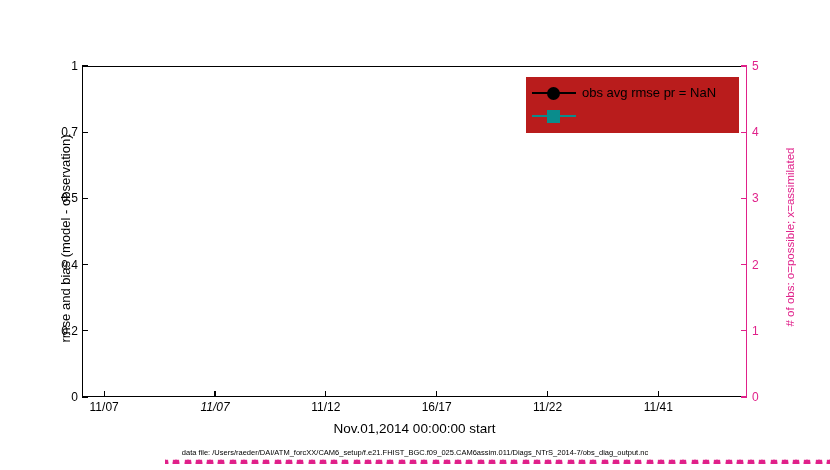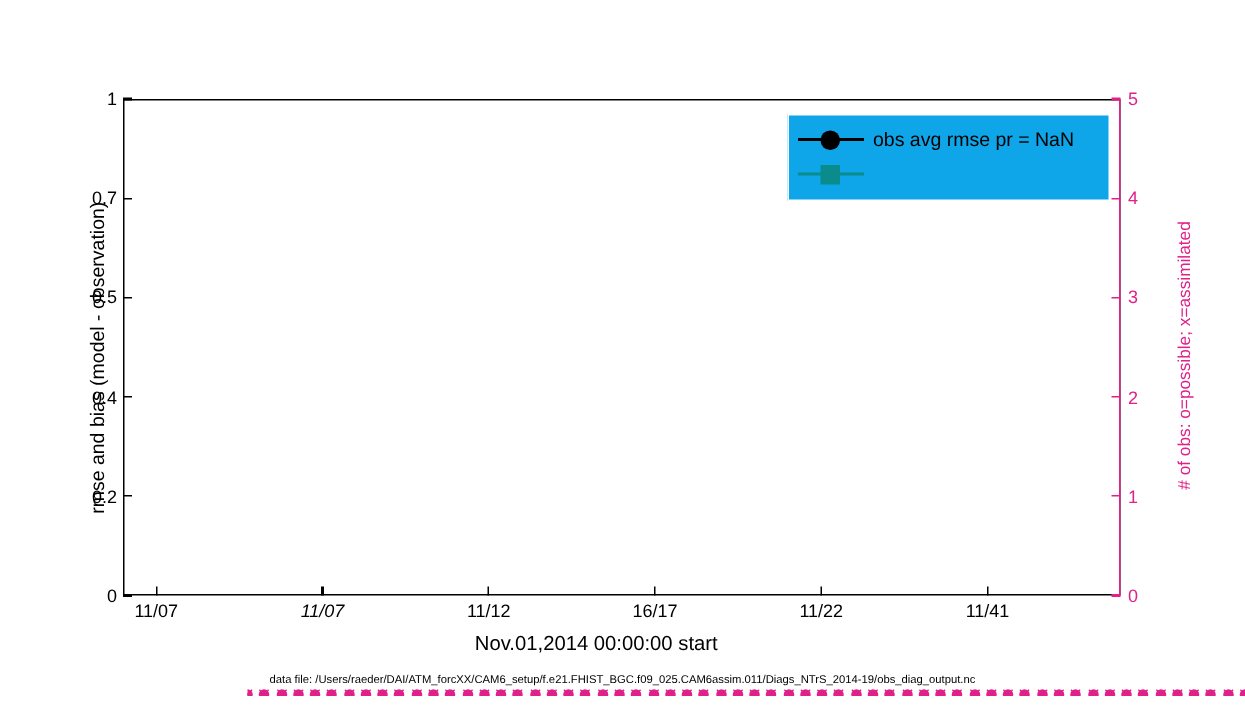--- a/index.html
+++ b/index.html
@@ -115,21 +115,21 @@
     width: 330px;
     text-align: center;
     font-size: 11.5px;
     color: #e0218a;
     transform: rotate(-90deg);
     transform-origin: center center;
     white-space: nowrap;
   }
   .axis-title-x {
     position: absolute;
-    left: 65px;
+    left: 82px;
     top: 421px;
     width: 665px;
     text-align: center;
     font-size: 13.5px;
     color: #000000;
   }
   .footer-note {
     position: absolute;
     left: 0;
     top: 448px;
@@ -139,21 +139,21 @@
     color: #000000;
     white-space: nowrap;
   }
   
   .legend {
     position: absolute;
     left: 525px;
     top: 76px;
     width: 215px;
     padding: 4px 6px 6px 6px;
-    background: #0ea5e9;
+    background: #b91c1c;
     border: 1px solid #ffffff;
     box-sizing: border-box;
   }
   .legend-row {
     display: flex;
     align-items: center;
     height: 23px;
   }
   .legend-sample {
     position: relative;
@@ -386,21 +386,21 @@
       <div class="xlabel-tick" style="left: 436.667px;">16/17</div>
       <div class="tick tick-bottom" style="left: 546.9px;"></div>
       <div class="xlabel-tick" style="left: 547.5px;">11/22</div>
       <div class="tick tick-bottom" style="left: 657.733px;"></div>
       <div class="xlabel-tick" style="left: 658.333px;">11/41</div>
     </div>
 
   <div class="axis-title-y-left">rmse and bias (model - observation)</div>
   <div class="axis-title-y-right"># of obs: o=possible; x=assimilated</div>
   <div class="axis-title-x">Nov.01,2014 00:00:00 start</div>
-  <div class="footer-note">data file: /Users/raeder/DAI/ATM_forcXX/CAM6_setup/f.e21.FHIST_BGC.f09_025.CAM6assim.011/Diags_NTrS_2014-19/obs_diag_output.nc</div>
+  <div class="footer-note">data file: /Users/raeder/DAI/ATM_forcXX/CAM6_setup/f.e21.FHIST_BGC.f09_025.CAM6assim.011/Diags_NTrS_2014-7/obs_diag_output.nc</div>
 
   <div class="legend">
     <div class="legend-row">
       <span class="legend-sample">
         <span class="legend-line" style="background:#000000"></span>
         <span class="legend-marker circle" style="background:#000000"></span>
       </span>
       <span class="legend-text">obs avg rmse pr = NaN</span>
     </div>
     <div class="legend-row">

